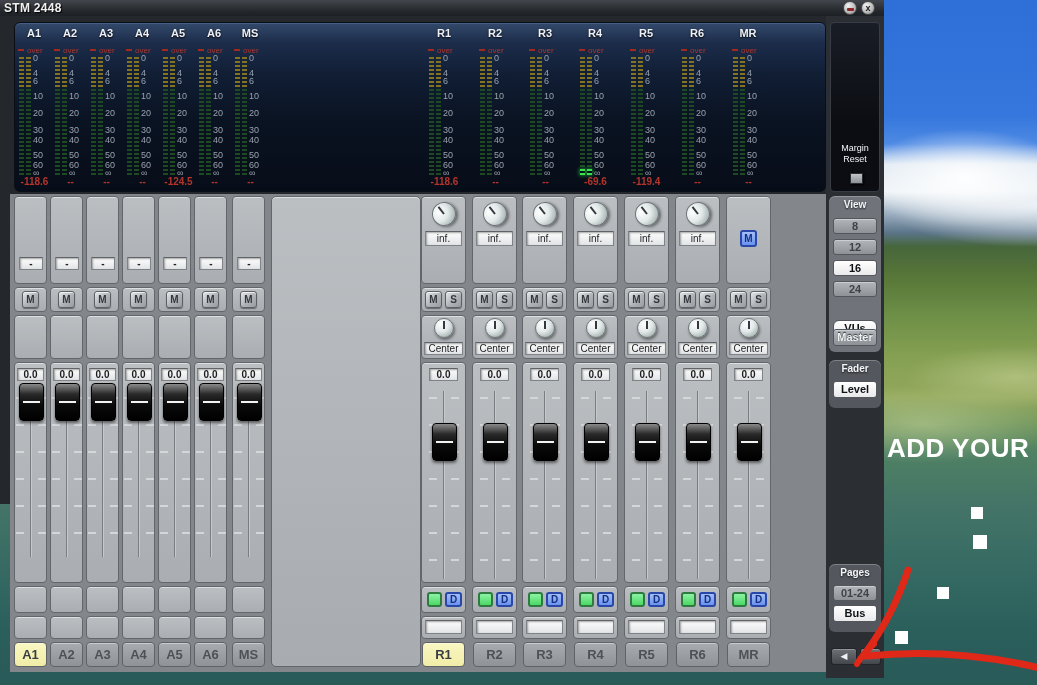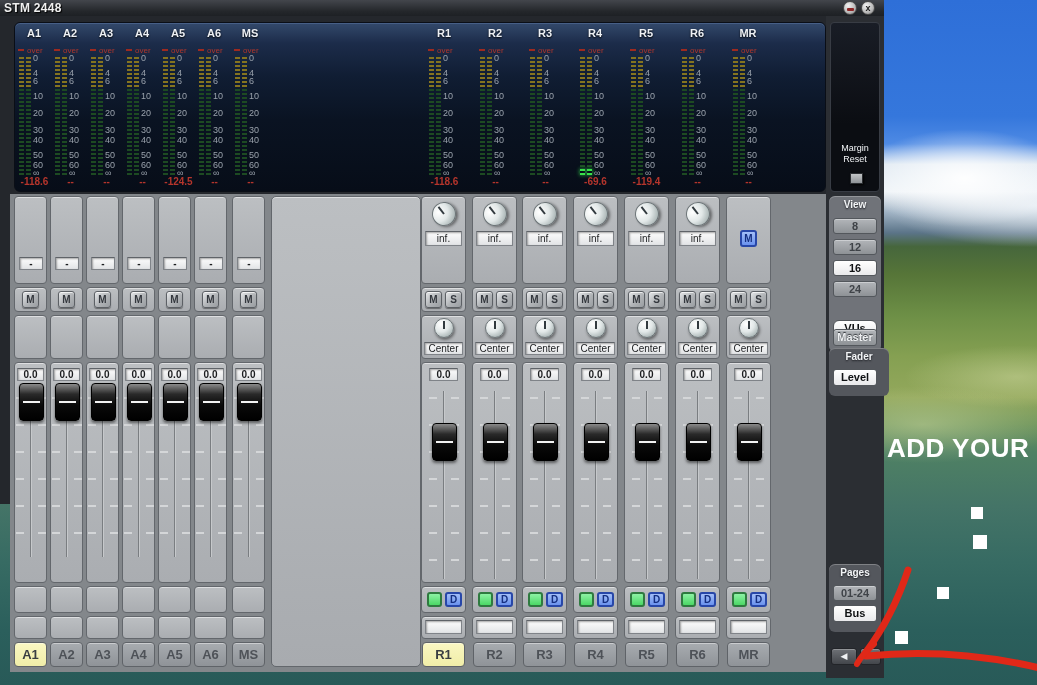--- a/index.html
+++ b/index.html
@@ -959,21 +959,21 @@
       <div id="view-options">
           <div class="spbtn" style="top: 22px;">8</div>
           <div class="spbtn" style="top: 43px;">12</div>
           <div class="spbtn selwhite" style="top: 64px;">16</div>
           <div class="spbtn" style="top: 85px;">24</div>
         </div>
       <div class="spbtn selwhite" style="top:124px;height:17px;line-height:15px;border-radius:6px;">VUs</div>
       <div class="spbtn ghost" style="top:133px;height:17px;line-height:15px;">Master</div>
     </div>
 
-    <div class="sp-panel dark" style="top:348px;height:48px;padding-left:8px;">
+    <div class="sp-panel dark" style="top:360px;height:48px;">
       <div class="sp-label" style="top:3px;">Fader</div>
       <div class="spbtn selwhite" style="top:21px;height:17px;line-height:15px;">Level</div>
     </div>
 
     <div class="sp-panel dark" style="top:564px;height:68px;">
       <div class="sp-label" style="top:3px;">Pages</div>
       <div class="spbtn" style="top:21px;text-align:center;">01-24</div>
       <div class="spbtn selwhite" style="top:41px;height:17px;line-height:15px;">Bus</div>
     </div>
 

